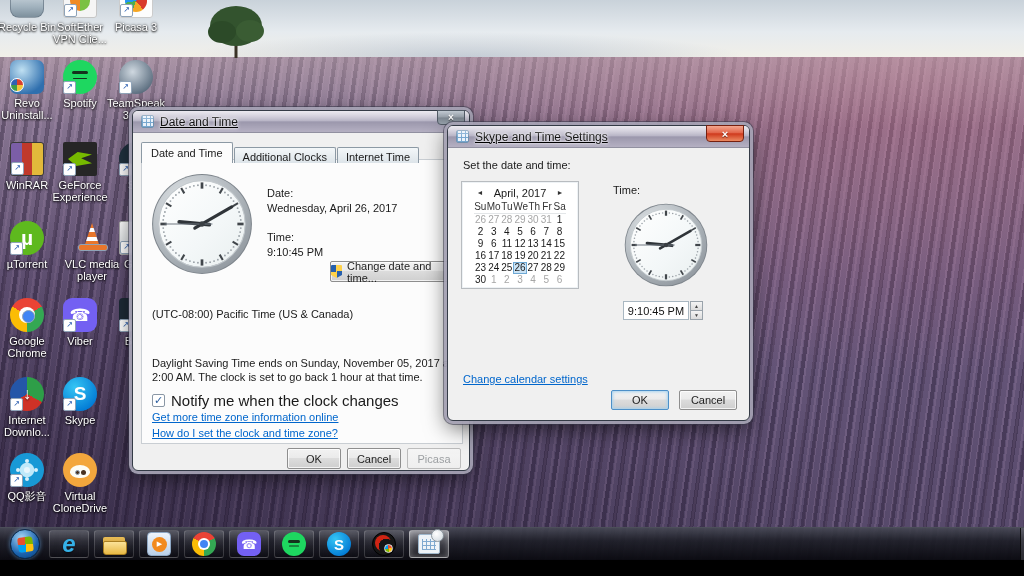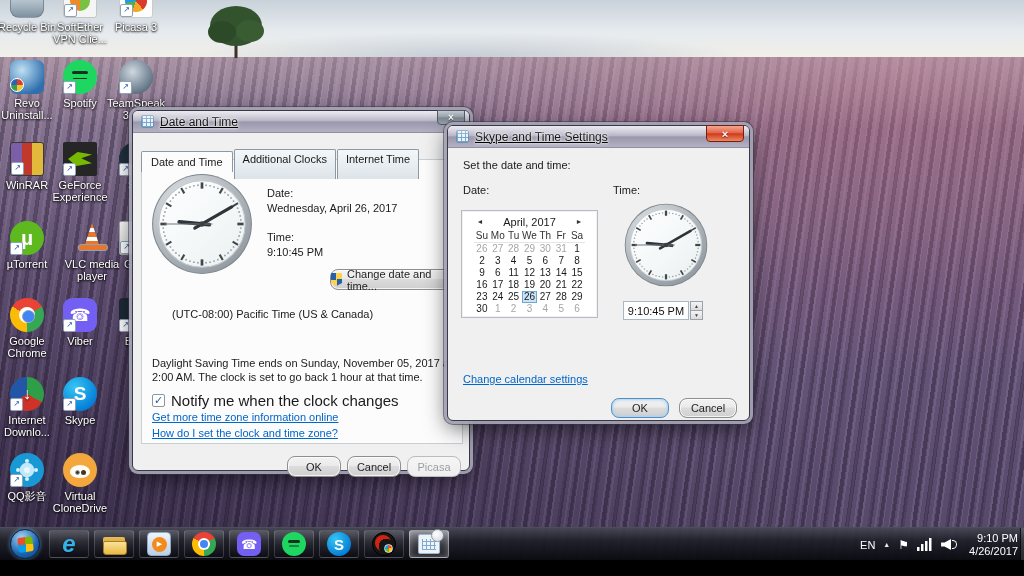--- a/index.html
+++ b/index.html
@@ -89,56 +89,56 @@
   .close-btn{position:absolute;top:-1px;font-weight:bold;color:#fff;text-align:center;cursor:default;
     text-shadow:0 1px 1px rgba(0,0,0,.5);z-index:3;}
   .close-gray{right:4px;width:28px;height:15px;font-size:10px;line-height:14px;border-radius:0 0 4px 4px;
     background:linear-gradient(180deg,#c3cbd3,#98a1ab 48%,#7d8791 52%,#99a4ae);border:1px solid #525b66;}
   .close-red{right:5px;width:38px;height:17px;font-size:11px;line-height:16px;border-radius:0 0 4px 4px;
     background:linear-gradient(180deg,#f4a78f,#e2654a 45%,#cf3a1d 52%,#ec8a62);border:1px solid #75200f;}
 
   
   #dlg1{left:132px;top:110px;width:338px;height:361px;z-index:10;}
   .tabstrip{position:absolute;left:8px;top:30px;display:flex;align-items:flex-end;z-index:2;}
-  .tab{font-size:11px;color:#1a1a1a;padding:3px 8px 14px;margin-right:1px;border:1px solid #8c99a4;border-bottom:none;
-    border-radius:2px 2px 0 0;background:linear-gradient(180deg,#f3f7f9,#dde4e9);position:relative;top:8px;}
+  .tab{font-size:11px;color:#1a1a1a;padding:3px 8px 0;margin-right:1px;border:1px solid #8c99a4;border-bottom:none;
+    border-radius:2px 2px 0 0;background:linear-gradient(180deg,#f3f7f9,#dde4e9);position:relative;top:1px;}
   .tab.active{background:#fcfcfc;padding:4px 9px;top:1px;z-index:3;border-color:#8c99a4;}
   .tabpage{position:absolute;left:8px;top:48px;width:322px;height:285px;background:#fcfcfc;border:1px solid #c9ced3;}
   .clock1{position:absolute;left:8px;top:12px;width:104px;height:104px;}
   .fld-label{position:absolute;font-size:11px;color:#1a1a1a;}
   .d1-datelbl{left:125px;top:27px;}   .d1-dateval{left:125px;top:42px;}
   .d1-timelbl{left:125px;top:71px;}   .d1-timeval{left:125px;top:86px;}
   .btn{display:flex;align-items:center;justify-content:center;font-size:11px;color:#1f1f1f;height:21px;
     background:linear-gradient(180deg,#f2f2f2,#ebebeb 45%,#dcdcdc 50%,#cfcfcf);border:1px solid #8e8e8e;
-    border-radius:8px;box-shadow:inset 0 0 0 1px rgba(255,255,255,.75);cursor:default;margin-top:8px;}
+    border-radius:2px;box-shadow:inset 0 0 0 1px rgba(255,255,255,.75);cursor:default;}
   .btn.disabled{color:#9da0a3;background:linear-gradient(180deg,#f5f5f5,#eee);border-color:#bcbcbc;box-shadow:none;}
   .d1-changedt{position:absolute;left:188px;top:101px;width:130px;}
   .d1-changetz{position:absolute;left:188px;top:164px;width:130px;}
   .shield{width:11px;height:13px;margin-right:5px;flex:0 0 auto;
     background:conic-gradient(#ffd24a 0 25%,#2660ad 0 50%,#ffd24a 0 75%,#2660ad 0);
     clip-path:polygon(50% 100%,0 76%,0 0,100% 0,100% 76%);border-radius:1px;}
   .group-head{position:absolute;left:10px;top:131px;width:302px;display:flex;align-items:center;font-size:11px;color:#1a1a1a;}
   .group-line{flex:1;height:1px;margin-left:7px;background:#d5d9dc;border-bottom:1px solid #fff;}
-  .d1-tz{left:10px;top:148px;margin-left:20px;}
+  .d1-tz{left:10px;top:148px;}
   .d1-dst{left:10px;top:196px;width:308px;line-height:14px;}
   .cbrow{position:absolute;left:10px;top:232px;display:flex;align-items:center;}
   .cb{width:13px;height:13px;background:#fff;border:1px solid #8a97a5;border-radius:2px;margin-right:6px;
     display:flex;align-items:center;justify-content:center;}
   .cb-check{color:#2a5d9e;font-size:11px;font-weight:bold;line-height:11px;}
   .cb-lbl{font-size:15px;color:#1a1a1a;}
   .link{position:absolute;font-size:11px;color:#0066cc;text-decoration:underline;cursor:pointer;}
   .d1-link1{left:10px;top:251px;}  .d1-link2{left:10px;top:267px;}
   .btnrow1{position:absolute;right:8px;top:337px;display:flex;gap:6px;}
   .btnrow1 .btn{width:54px;}
 
   
   #dlg2{left:447px;top:125px;width:303px;height:296px;z-index:20;}
   .d2-heading{position:absolute;left:15px;top:33px;font-size:11px;color:#1a1a1a;}
   .d2-datelbl{left:15px;top:58px;}  .d2-timelbl{left:165px;top:58px;}
-  .calendar{position:absolute;left:13px;top:84px;width:137px;height:108px;background:#fff;
+  .calendar{position:absolute;left:13px;top:55px;width:118px;height:108px;background:#fff;
     border:1px solid #b8bcc0;box-shadow:inset 0 0 0 1px #eef2f5;padding:3px 12px;}
   .cal-head{display:flex;align-items:center;height:15px;font-size:11px;color:#1a1a1a;}
   .cal-month{flex:1;text-align:center;}
   .cal-prev,.cal-next{width:12px;font-size:7px;color:#333;text-align:center;cursor:pointer;}
   .cal-weekdays,.cal-grid{display:grid;grid-template-columns:repeat(7,1fr);}
   .wd{font-size:10px;color:#333;text-align:center;line-height:13px;border-bottom:1px solid #e3e6e8;}
   .cell{font-size:10px;color:#1a1a1a;text-align:center;line-height:12px;cursor:default;}
   .cell.muted{color:#a6a6a6;}
   .cell.sel{background:#cbe3f5;border:1px solid #6da8d4;line-height:10px;}
   .clock2{position:absolute;left:175px;top:76px;width:86px;height:86px;}
@@ -644,30 +644,16 @@
             <span class="g">S</span>
           </i>
         </div>
         <div class="tb-item">
           <i class="tbi tk-redapp"></i>
         </div>
         <div class="tb-item active">
           <i class="tbi tk-datetime"></i>
         </div>
       </div>
-    <div id="tray">
-      <span class="tray-lang">EN</span>
-      <span class="tray-chev">▲</span>
-      <span class="tray-flag">⚑</span>
-      <span class="tray-net"></span>
-      <span class="tray-vol">
-        <i class="spk"></i>
-        <i class="wave"></i>
-      </span>
-      <div class="tray-clock">
-        <div>9:10 PM</div>
-        <div>4/26/2017</div>
-      </div>
-    </div>
     <div class="show-desktop"></div>
   </div>
   <div id="bottom-bar"></div>
 </div>
 
 </body></html>

